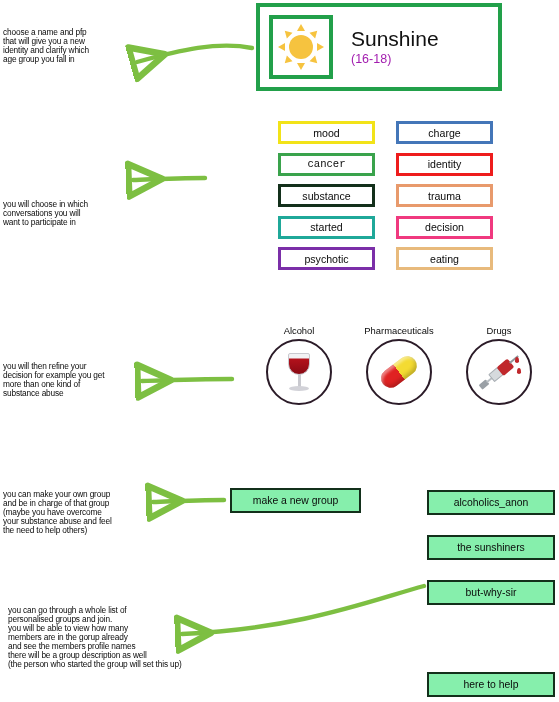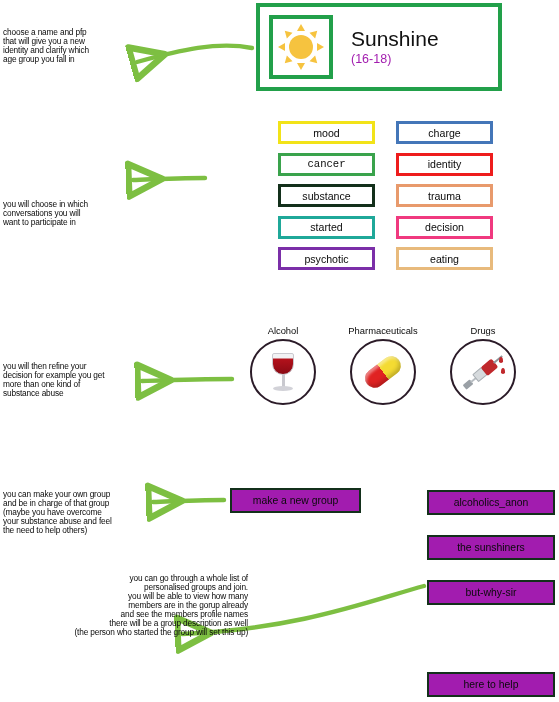--- a/index.html
+++ b/index.html
@@ -132,21 +132,21 @@
     align-items: center;
     justify-content: center;
     font-size: 10.6px;
     color: #0a0a0a;
     font-family: "Liberation Sans", sans-serif;
   }
 
   
   #substance-row {
     position: absolute;
-    left: 238px;
+    left: 254px;
     top: 325px;
     width: 290px;
     height: 85px;
   }
   .subst-item {
     position: absolute;
     width: 90px;
     text-align: center;
   }
   .subst-label {
@@ -196,21 +196,21 @@
   .sy-needle { position:absolute; left:38px; top:5.5px; width:11px; height:2px; background:#8f959a; }
   .drop {
     position:absolute; background:#C0282C; width:4px; height:6px;
     border-radius: 50% 50% 50% 50% / 70% 70% 30% 30%;
     transform: rotate(0deg);
   }
 
   
   .group-box {
     position: absolute;
-    background: #a21caf;
+    background: #86efac;
     border: 2.6px solid #13301B;
     display: flex;
     align-items: center;
     justify-content: center;
     font-size: 10.4px;
     color: #0a0a0a;
     font-family: "Liberation Sans", sans-serif;
   }
   #make-new-group {
     left: 230px;
@@ -251,21 +251,21 @@
 want to participate in</div>
   <div class="note" style="left:3px; top:362px; width:160px;">you will then refine your
 decision for example you get
 more than one kind of
 substance abuse</div>
   <div class="note" style="left:3px; top:490px; width:165px;">you can make your own group
 and be in charge of that group
 (maybe you have overcome
 your substance abuse and feel
 the need to help others)</div>
-  <div class="note" style="left:8px; top:574px; width:240px;text-align:right;">you can go through a whole list of
+  <div class="note" style="left:8px; top:606px; width:240px;">you can go through a whole list of
 personalised groups and join.
 you will be able to view how many
 members are in the gorup already
 and see the members profile names
 there will be a group description as well
 (the person who started the group will set this up)</div>
 
   <div id="profile-card" style="border-color: rgb(34, 160, 74);">
     <div id="avatar-frame" style="border-color: rgb(34, 160, 74);">
       <div class="sun-wrap">

